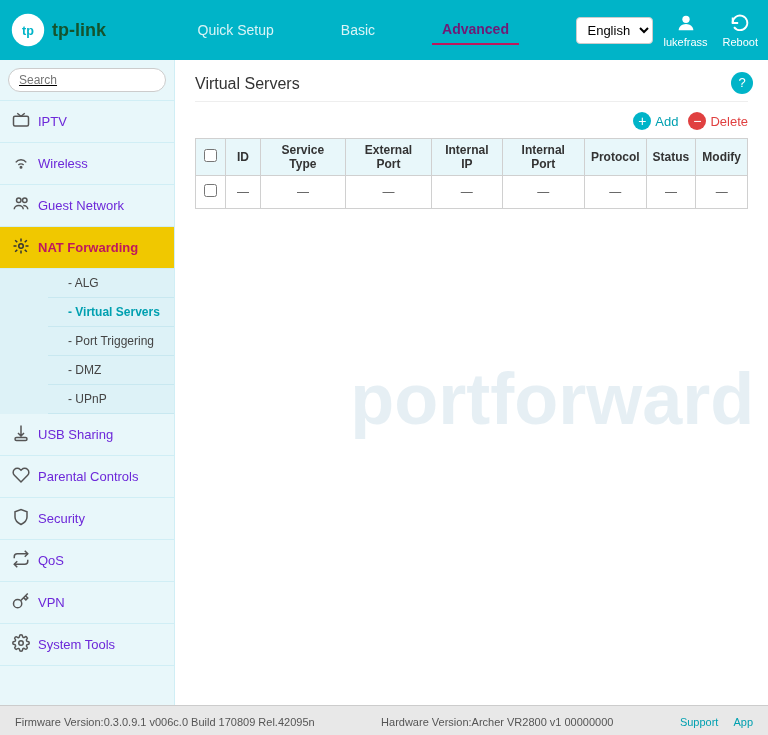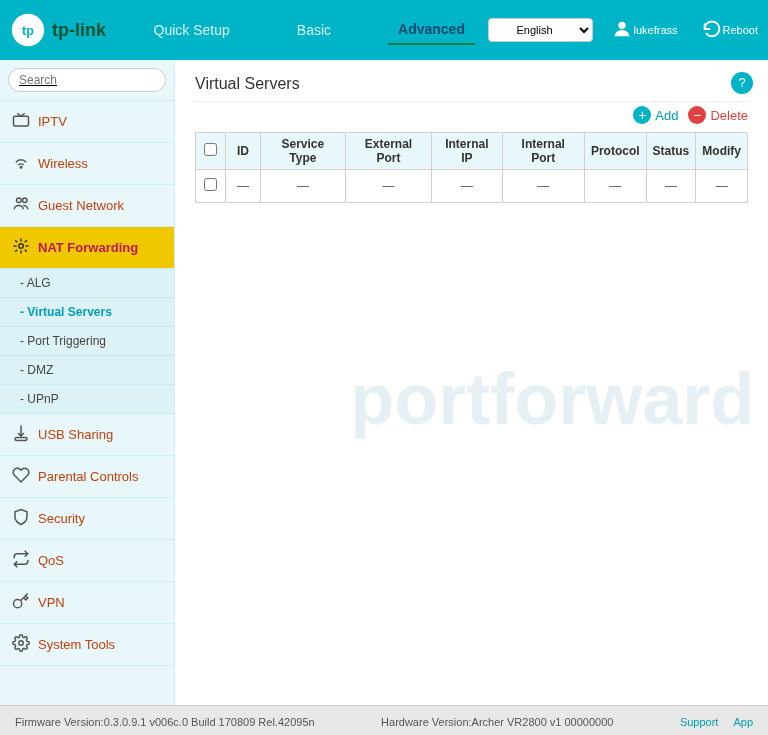--- a/index.html
+++ b/index.html
@@ -4,44 +4,44 @@
   <style>
     * { box-sizing: border-box; margin: 0; padding: 0; }
     body { font-family: Arial, sans-serif; font-size: 13px; background: #f0f0f0; width: 768px; height: 735px; overflow: hidden; }
 
     
     .header { background: #00b4c8; height: 60px; display: flex; align-items: center; padding: 0 10px; }
     .logo { display: flex; align-items: center; color: #14532d; font-size: 18px; font-weight: bold; min-width: 120px; }
     .logo-icon { width: 36px; height: 36px; margin-right: 6px; }
     .nav-tabs { display: flex; align-items: center; flex: 1; justify-content: center; gap: 47px; }
     .nav-tab { color: rgba(255,255,255,0.85); cursor: pointer; padding: 6px 10px; font-size: 14px; text-decoration: none; }
-    .nav-tab.active { color: #0c4a6e; border-bottom: 2px solid #15803d; font-weight: bold; }
-    .lang-select { background: white; border: 1px solid #ccc; border-radius: 4px; padding: 4px 23px; font-size: 11px; cursor: pointer; }
+    .nav-tab.active { color: #701a75; border-bottom: 2px solid #be185d; font-weight: bold; }
+    .lang-select { background: white; border: 1px solid #ccc; border-radius: 4px; padding: 4px 6px; font-size: 13px; cursor: pointer; }
     .header-actions { display: flex; align-items: center; gap: 15px; margin-left: 10px; }
-    .header-btn { display: flex; flex-direction: row; align-items: center; color: white; font-size: 11px; cursor: pointer; margin-left: 8px; }
+    .header-btn { display: flex; flex-direction: column; align-items: center; color: white; font-size: 11px; cursor: pointer; }
     .header-btn svg { margin-bottom: 2px; }
 
     
     .main-layout { display: flex; height: calc(735px - 60px - 30px); }
 
     
     .sidebar { width: 175px; background: #e8f7fa; border-right: 1px solid #d0eef5; overflow-y: auto; flex-shrink: 0; }
     .search-box { padding: 8px; border-bottom: 1px solid #d0eef5; }
     .search-input { width: 100%; border: 1px solid #ccc; border-radius: 12px; padding: 4px 10px; font-size: 12px; outline: none; background: white; text-decoration: underline; }
-    .sidebar-item { display: flex; align-items: center; padding: 10px 12px; cursor: pointer; color: #c2410c; font-size: 13px; border-bottom: 1px solid #d0eef5; }
+    .sidebar-item { display: flex; align-items: center; padding: 10px 12px; cursor: pointer; color: #6d28d9; font-size: 13px; border-bottom: 1px solid #d0eef5; }
     .sidebar-item.active { background: #f0c800; color: #be185d; font-weight: bold; }
     .sidebar-icon { margin-right: 8px; color: #555; flex-shrink: 0; }
     .sidebar-item.active .sidebar-icon { color: #333; }
-    .sub-menu { background: #ddf2f7; }
+    .sub-menu { background: #ddf2f7; padding-left: 48px; }
     .sub-item { padding: 7px 12px 7px 20px; cursor: pointer; color: #444; font-size: 12px; border-bottom: 1px solid #c8e8f0; }
     .sub-item.active { color: #00a0b0; font-weight: bold; }
 
     
     .content { flex: 1; background: white; padding: 15px 20px; overflow-y: auto; position: relative; }
-    .page-title { font-size: 16px; color: #333; margin-bottom: 4px; font-weight: normal; border-bottom: 1px solid #eee; padding-bottom: 8px; }
+    .page-title { font-size: 16px; color: #333; margin-bottom: 10px; font-weight: normal; border-bottom: 1px solid #eee; padding-bottom: 8px; }
     .help-icon { position: absolute; right: 15px; top: 12px; width: 22px; height: 22px; background: #00b4c8; border-radius: 50%; color: white; text-align: center; line-height: 22px; font-size: 13px; cursor: pointer; }
 
     
     .table-toolbar { display: flex; justify-content: flex-end; align-items: center; margin-bottom: 8px; gap: 10px; }
     .btn-add { display: flex; align-items: center; gap: 4px; color: #00a0b0; cursor: pointer; font-size: 13px; }
     .btn-add .circle-icon { width: 18px; height: 18px; background: #00b4c8; border-radius: 50%; color: white; display: flex; align-items: center; justify-content: center; font-size: 14px; line-height: 1; }
     .btn-delete { display: flex; align-items: center; gap: 4px; color: #e04040; cursor: pointer; font-size: 13px; }
     .btn-delete .circle-icon { width: 18px; height: 18px; background: #e04040; border-radius: 50%; color: white; display: flex; align-items: center; justify-content: center; font-size: 14px; line-height: 1; }
 
     

